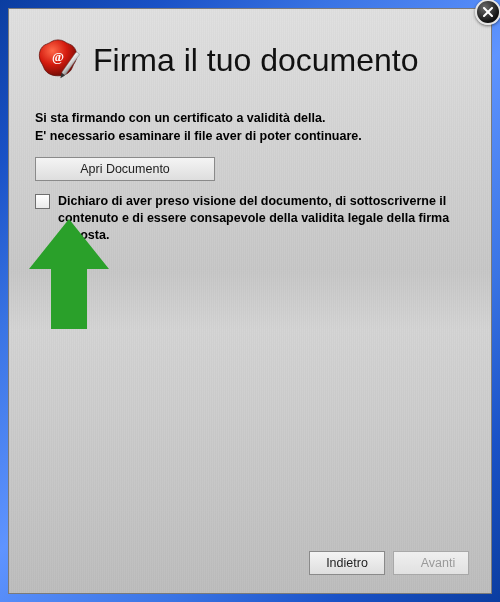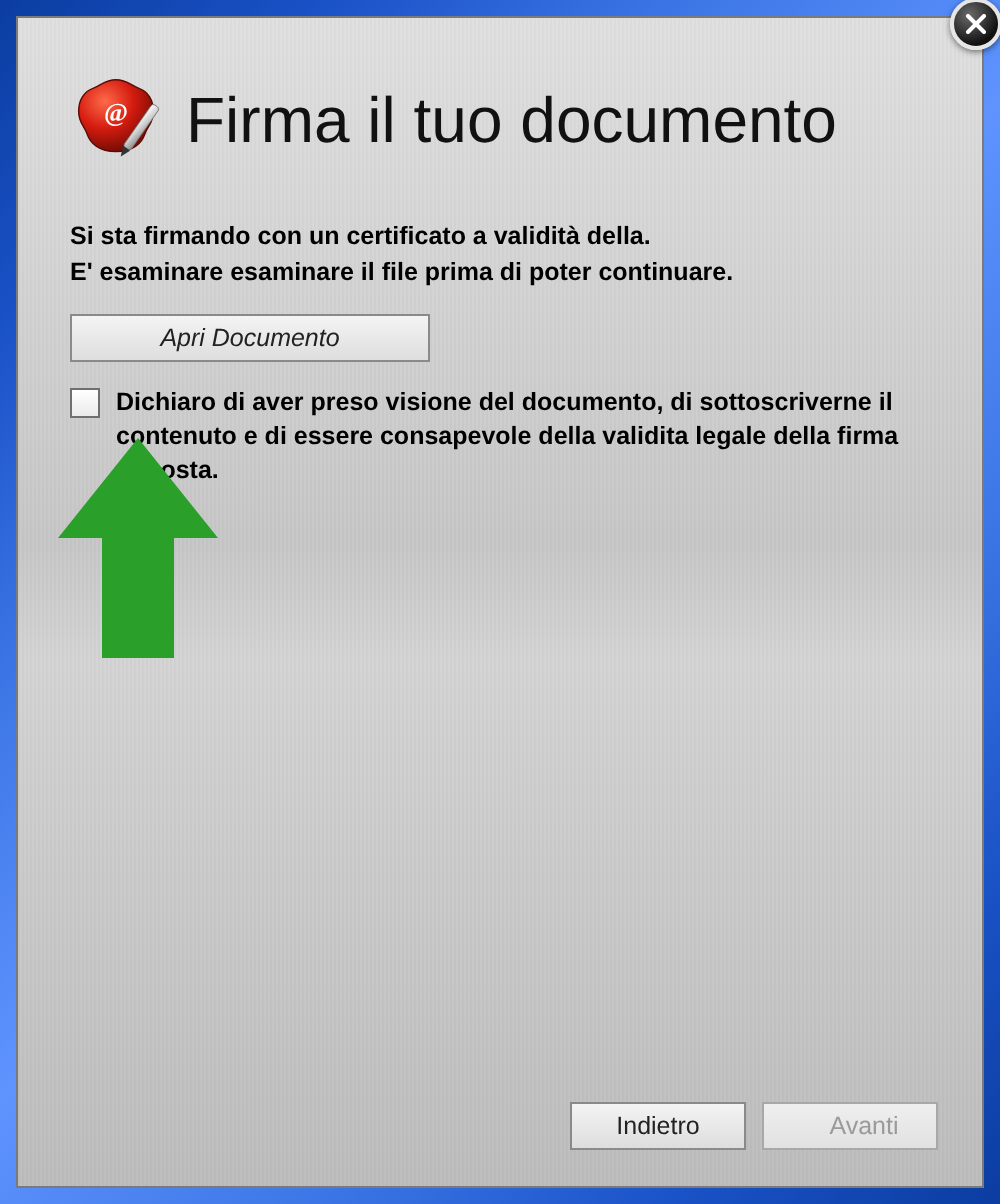--- a/index.html
+++ b/index.html
@@ -93,21 +93,20 @@
     color: #9a9a9a;
     border-color: #a8a8a8;
     background: linear-gradient(#efefef, #e1e1e1);
     cursor: default;
     padding-left: 14px;
   }
 
   .open-btn {
     width: 180px;
     margin: 10px 0 12px 0;
-    font-style: italic;
   }
 
   .decl-row {
     display: flex;
     align-items: flex-start;
     gap: 8px;
     position: relative;
   }
   .chk {
     width: 15px;
@@ -134,21 +133,21 @@
     pointer-events: none;
   }
 
   .footer {
     position: absolute;
     right: 22px;
     bottom: 18px;
     display: flex;
     gap: 8px;
   }
-  .footer .btn { width: 88px; }
+  .footer .btn { width: 76px; }
 </style>
 </head>
 <body>
 
 <div class="frame">
   <div class="panel">
 
     <div class="close-btn">
       <svg width="10" height="10" viewBox="0 0 10 10">
         <line x1="1" y1="1" x2="9" y2="9" stroke="#fff" stroke-width="2" stroke-linecap="round"></line>
@@ -179,21 +178,21 @@
         <g transform="rotate(35 48 48)">
           <rect x="40" y="20" width="6" height="36" rx="2" fill="url(#pen)" stroke="#777" stroke-width="0.6"></rect>
           <polygon points="40,56 46,56 43,63" fill="#333"></polygon>
         </g>
       </svg>
       <h1>Firma il tuo documento</h1>
     </div>
 
     <div class="info">
       <p>Si sta firmando con un certificato a validità della.</p>
-      <p>E' esaminare esaminare il file prima di poter continuare.</p>
+      <p>E' necessario esaminare il file aver di poter continuare.</p>
     </div>
 
     <div class="btn open-btn">Apri Documento</div>
 
     <div class="decl-row">
       <div class="chk"></div>
       <div class="decl-text">Dichiaro di aver preso visione del documento, di sottoscriverne il contenuto e di essere consapevole della validita legale della firma apposta.</div>
     </div>
 
     <svg class="arrow-overlay" viewBox="0 0 80 110">

